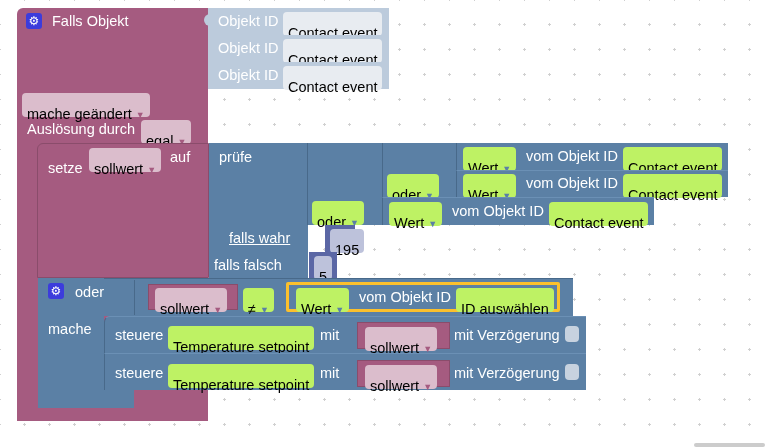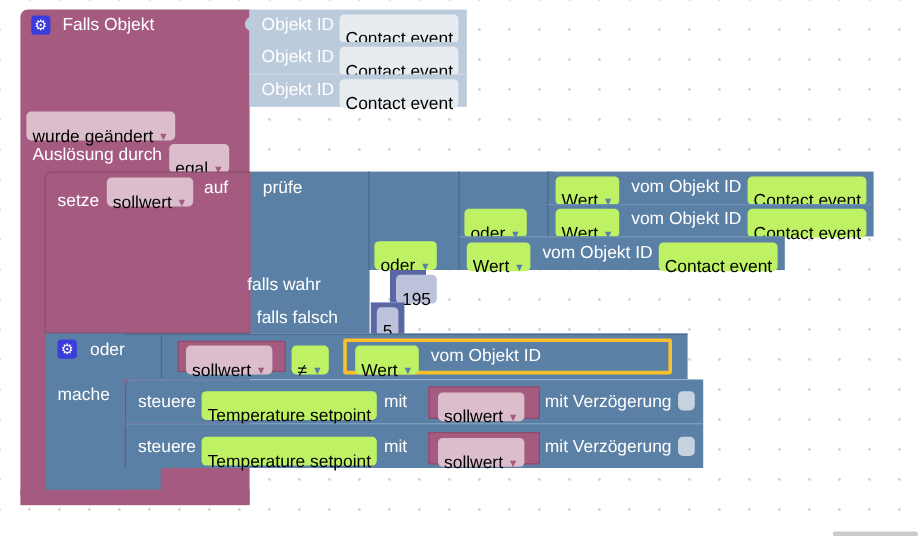--- a/index.html
+++ b/index.html
@@ -58,38 +58,38 @@
 <div class="abs lightblue" style="left:208px; top:35px; width:181px; height:27px;">
   <span class="abs" style="left:10px; top:5px; color:#fff; white-space:nowrap;">Objekt ID</span>
   <span class="field field-white" style="left:75px; top:4px;">Contact event</span>
 </div>
 <div class="abs lightblue" style="left:208px; top:62px; width:181px; height:27px;">
   <span class="abs" style="left:10px; top:5px; color:#fff; white-space:nowrap;">Objekt ID</span>
   <span class="field field-white" style="left:75px; top:4px;">Contact event</span>
 </div>
 
 <span class="field field-pink" style="left:22px; top:93px;">
-  <span>wurde geändert</span><span class="arrow arrow-p">▼</span>
+  <span>mache geändert</span><span class="arrow arrow-p">▼</span>
 </span>
 
 <span class="abs txt-w" style="left:27px; top:121px;">Auslösung durch</span>
 <span class="field field-pink" style="left:141px; top:120px;">
   <span>egal</span><span class="arrow arrow-p">▼</span>
 </span>
 
 <div class="abs pink" style="left:37px; top:143px; width:172px; height:135px; border-radius:6px 0 0 0; border:1px solid #8a4c6b;"></div>
 <span class="abs txt-w" style="left:48px; top:160px;">setze</span>
 <span class="field field-pink" style="left:89px; top:148px;">
   <span>sollwert</span><span class="arrow arrow-p">▼</span>
 </span>
 <span class="abs txt-w" style="left:170px; top:149px;">auf</span>
 
 <div class="abs blue" style="left:209px; top:143px; width:99px; height:135px;"></div>
 <span class="abs txt-w" style="left:219px; top:149px;">prüfe</span>
-<span class="abs txt-w" style="left:206px; top:230px;">falls wahr</span>
+<span class="abs txt-w" style="left:229px; top:230px;text-decoration:underline;">falls wahr</span>
 <span class="abs txt-w" style="left:214px; top:257px;">falls falsch</span>
 
 <div class="abs blue border-l" style="left:307px; top:143px; width:76px; height:82px;"></div>
 <div class="abs blue border-l" style="left:382px; top:143px; width:79px; height:54px;"></div>
 <span class="field field-blue" style="left:387px; top:174px;">
   <span>oder</span><span class="arrow arrow-b">▼</span>
 </span>
 <span class="field field-blue" style="left:312px; top:201px;">
   <span>oder</span><span class="arrow arrow-b">▼</span>
 </span>
@@ -127,20 +127,21 @@
 <span class="abs txt-w" style="left:48px; top:321px;">mache</span>
 
 <div class="abs blue border-l" style="left:134px; top:280px; width:438px; height:35px;"></div>
 <div class="abs pink" style="left:148px; top:284px; width:90px; height:26px; border:1px solid #8a4c6b;">
   <span class="field field-pink" style="left:6px; top:3px;"><span>sollwert</span><span class="arrow arrow-p">▼</span></span>
 </div>
 <span class="field field-blue" style="left:243px; top:288px;"><span>≠</span><span class="arrow arrow-b">▼</span></span>
 <div class="abs blue" style="left:286px; top:282px; width:274px; height:30px; border:3px solid #fbc02d; border-radius:2px;">
   <span class="field field-blue" style="left:7px; top:3px;"><span>Wert</span><span class="arrow arrow-b">▼</span></span>
   <span class="abs txt-w" style="left:70px; top:4px;">vom Objekt ID</span>
+  <span class="field field-blue" style="left:167px; top:3px;">ID auswählen</span>
 </div>
 
 <div class="abs blue" style="left:104px; top:316px; width:482px; height:37px; border-left:1px solid #48698a; border-top:1px solid #6b90b5; border-radius:6px 0 0 0;">
   <span class="abs txt-w" style="left:10px; top:10px;">steuere</span>
   <span class="field field-blue" style="left:63px; top:9px;">Temperature setpoint</span>
   <span class="abs txt-w" style="left:215px; top:10px;">mit</span>
   <div class="abs pink" style="left:252px; top:5px; width:93px; height:27px; border:1px solid #8a4c6b;">
     <span class="field field-pink" style="left:7px; top:4px;"><span>sollwert</span><span class="arrow arrow-p">▼</span></span>
   </div>
   <span class="abs txt-w" style="left:349px; top:10px;">mit Verzögerung</span>

